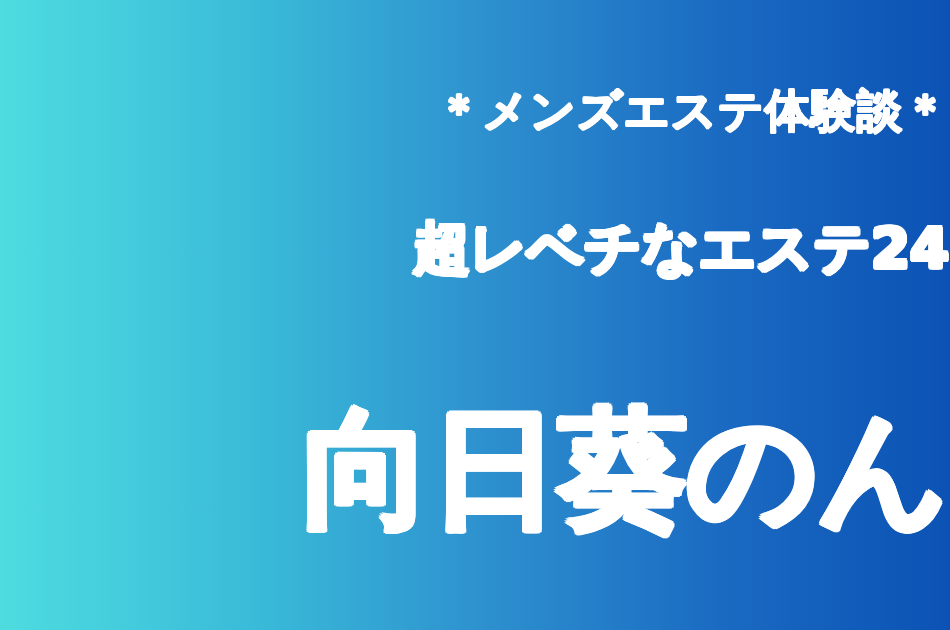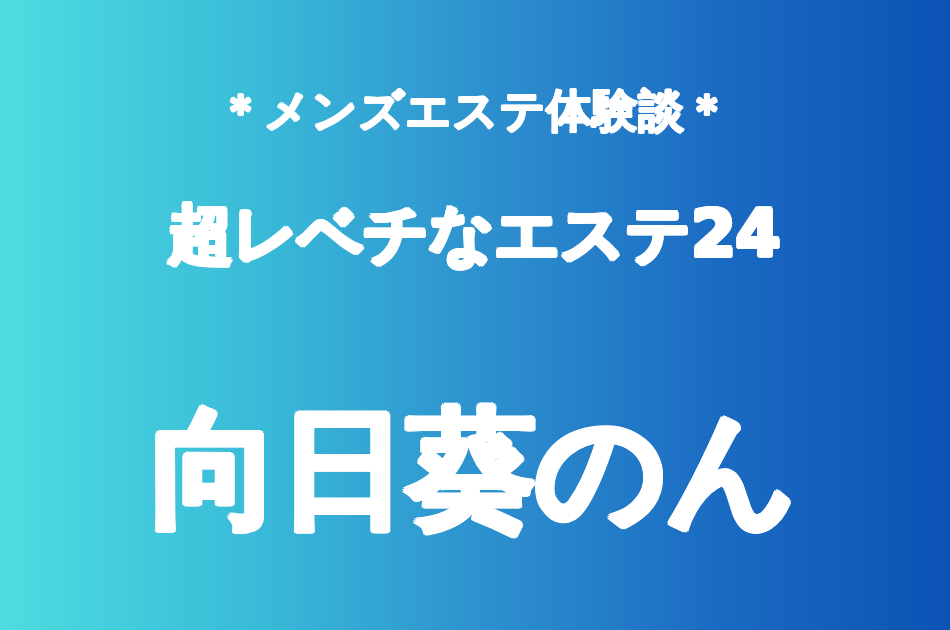--- a/index.html
+++ b/index.html
@@ -26,21 +26,21 @@
     top: 0;
     width: 950px;
     height: 630px;
     display: block;
   }
 
   .line {
     position: absolute;
     left: 0;
     width: 949px;
-    text-align: center;
+    text-align: right;
     color: #ffffff;
     white-space: nowrap;
     font-weight: 700;
     -webkit-font-smoothing: antialiased;
   }
 
   
   .tagline {
     top: 82px;
     font-size: 45px;
@@ -49,22 +49,22 @@
     font-weight: 700;
     text-shadow:
        1.1px 0 0 #ffffff, -1.1px 0 0 #ffffff,
        0 1.1px 0 #ffffff, 0 -1.1px 0 #ffffff,
        0.8px 0.8px 0 #ffffff, -0.8px 0.8px 0 #ffffff,
        0.8px -0.8px 0 #ffffff, -0.8px -0.8px 0 #ffffff;
   }
 
   
   .headline {
-    top: 184px;
-    font-size: 64px;
+    top: 198px;
+    font-size: 56px;
     line-height: 100px;
     letter-spacing: 0px;
     font-weight: 700;
     text-shadow:
        2.2px 0 0 #ffffff, -2.2px 0 0 #ffffff,
        0 2.2px 0 #ffffff, 0 -2.2px 0 #ffffff,
        1.6px 1.6px 0 #ffffff, -1.6px 1.6px 0 #ffffff,
        1.6px -1.6px 0 #ffffff, -1.6px -1.6px 0 #ffffff,
        2.2px 1.1px 0 #ffffff, -2.2px 1.1px 0 #ffffff;
   }

